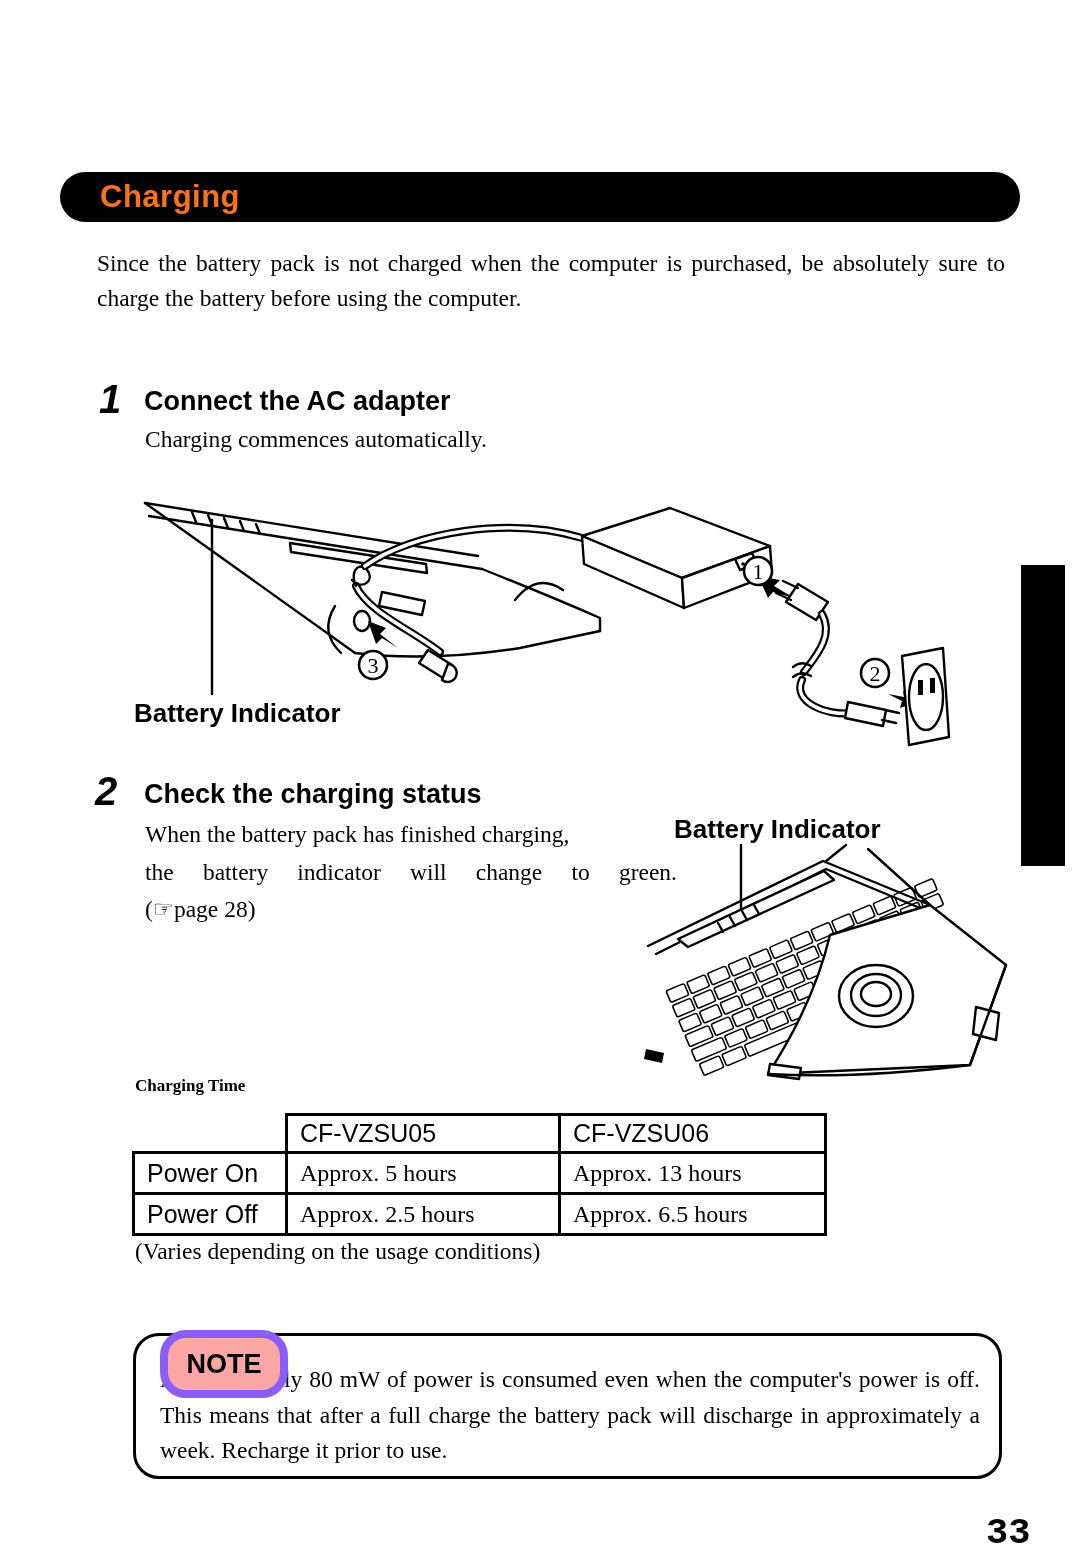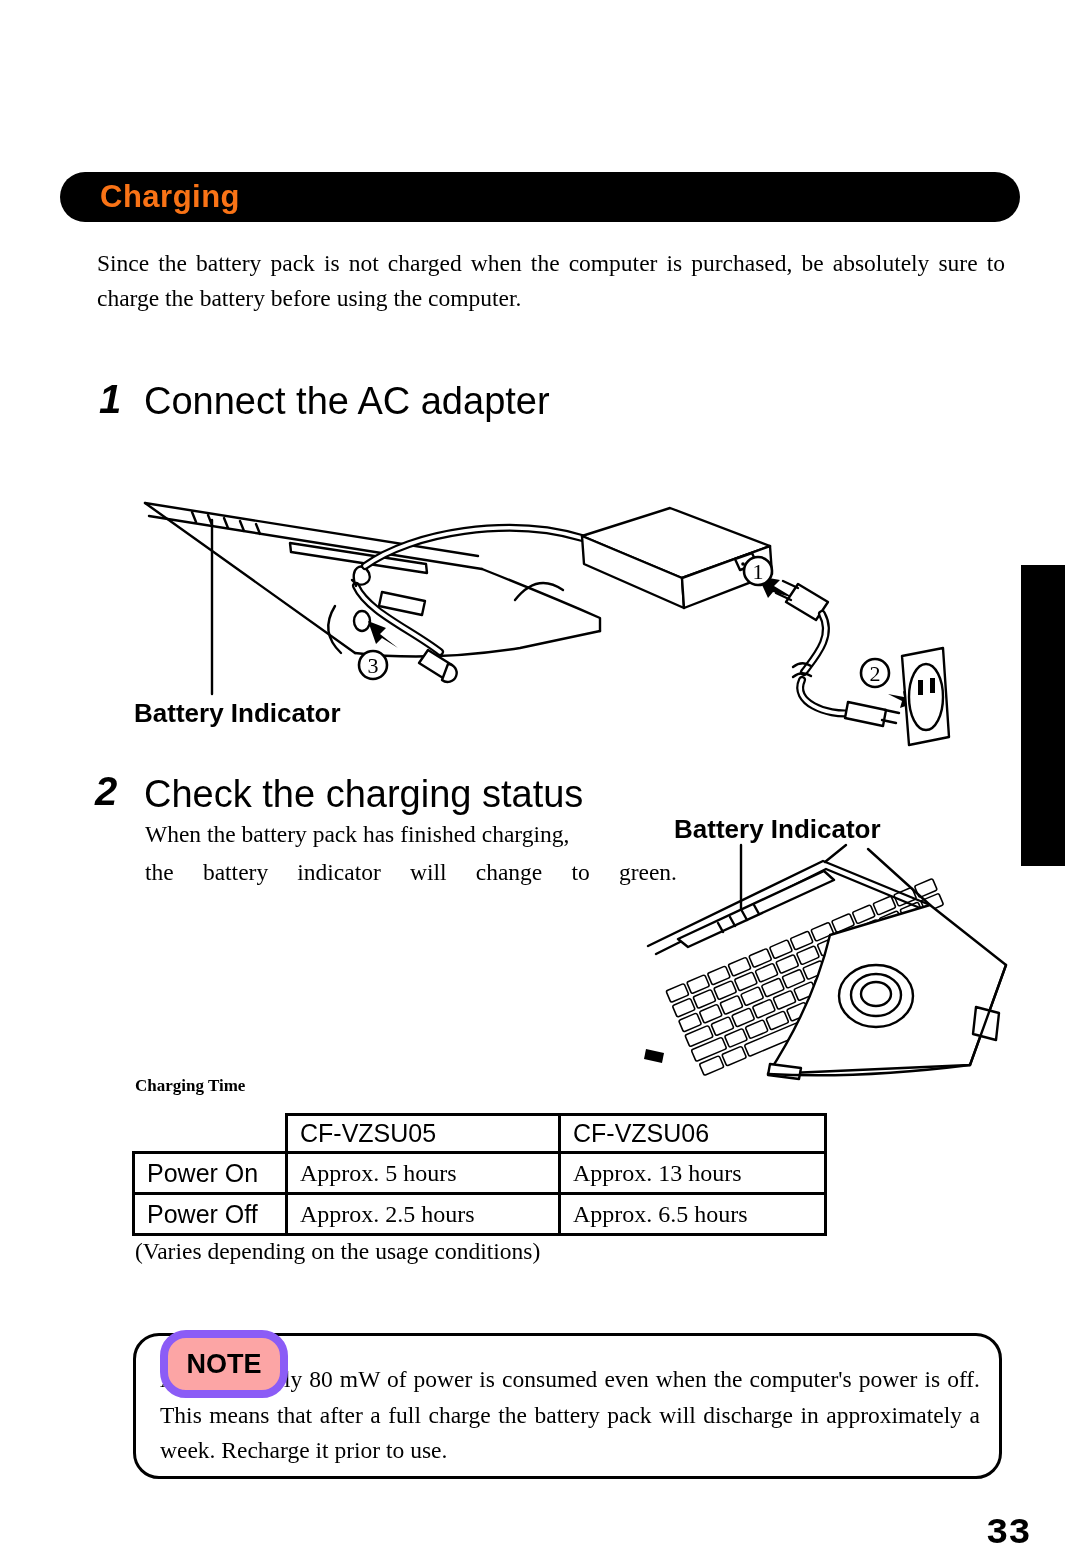--- a/index.html
+++ b/index.html
@@ -22,21 +22,21 @@
   .intro{width:908px;left:97px;font-size:23.5px;line-height:35px;text-align:justify;margin:0;}
   .intro1{top:246px;}
   .intro2{top:318px;}
   
   .step-num{
     font-family:"Liberation Sans","DejaVu Sans",sans-serif;
     font-weight:bold;font-style:italic;font-size:40px;line-height:40px;
   }
   .step-title{
     font-family:"Liberation Sans","DejaVu Sans",sans-serif;
-    font-weight:normal;font-size:38px;line-height:36px;
+    font-weight:bold;font-size:27px;line-height:36px;
   }
   .step1-num{left:99px;top:379px;}
   .step1-title{left:144px;top:383px;}
   .step1-body{left:145px;top:422px;width:900px;font-size:23.5px;line-height:34.5px;}
   .step2-num{left:95px;top:771px;}
   .step2-title{left:144px;top:776px;}
   .step2-body{left:145px;top:816px;width:532px;font-size:23.5px;line-height:37.5px;}
   .just{text-align:justify;text-align-last:justify;}
   .pageref{font-family:"Liberation Serif","DejaVu Sans",serif;}
   
@@ -96,20 +96,21 @@
 
   <div class="abs header-bar">
     <span>Charging</span>
   </div>
 
   <p class="abs intro intro1">Since the battery pack is not charged when the computer is purchased, be absolutely sure to charge the battery before using the computer.</p>
 
   <div class="abs step-num step1-num">1</div>
   <div class="abs step-title step1-title">Connect the AC adapter</div>
   <div class="abs step1-body">
+    <div>Charging commences automatically.</div>
   </div>
 
   <svg class="abs illus" style="left:130px;top:488px" width="845" height="272" viewBox="0 0 845 272">
 
     <g>
       <path class="lineart" d="M15,15 L348,68"></path>
       <path class="lineart" d="M19,28 L352,81"></path>
       <path class="lineart" d="M15,15 L225,165"></path>
       <path class="lineart" d="M225,165 Q300,174 390,160 L470,143"></path>
       <path class="lineart" d="M352,81 Q420,108 470,130 L470,143"></path>
@@ -182,20 +183,21 @@
     </g>
   </svg>
 
   <div class="abs bi-label bi1">Battery Indicator</div>
 
   <div class="abs step-num step2-num">2</div>
   <div class="abs step-title step2-title">Check the charging status</div>
   <div class="abs step2-body">
     <div>When the battery pack has finished charging,</div>
     <div class="just">the battery indicator will change to green.</div>
+    <div class="pageref">(☞page 28)</div>
   </div>
 
   <div class="abs bi-label bi2">Battery Indicator</div>
 
   <svg class="abs illus" style="left:618px;top:843px" width="400" height="237" viewBox="0 0 400 237">
     <g>
 
       <path class="lineart" d="M30,103 L205,18 L312,62"></path>
       <path class="lineart" d="M38,111 L208,26 L314,70"></path>
       <path class="lineart" d="M228,2 L207,19 M250,6 L312,62"></path>

